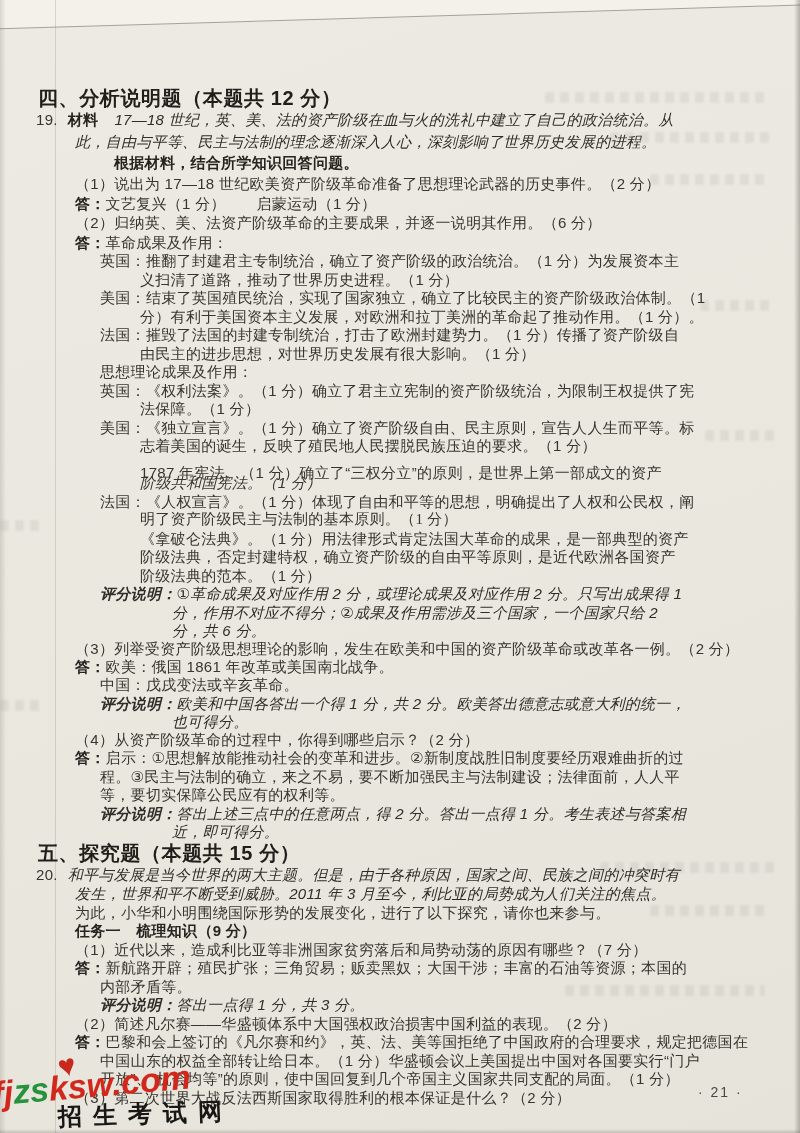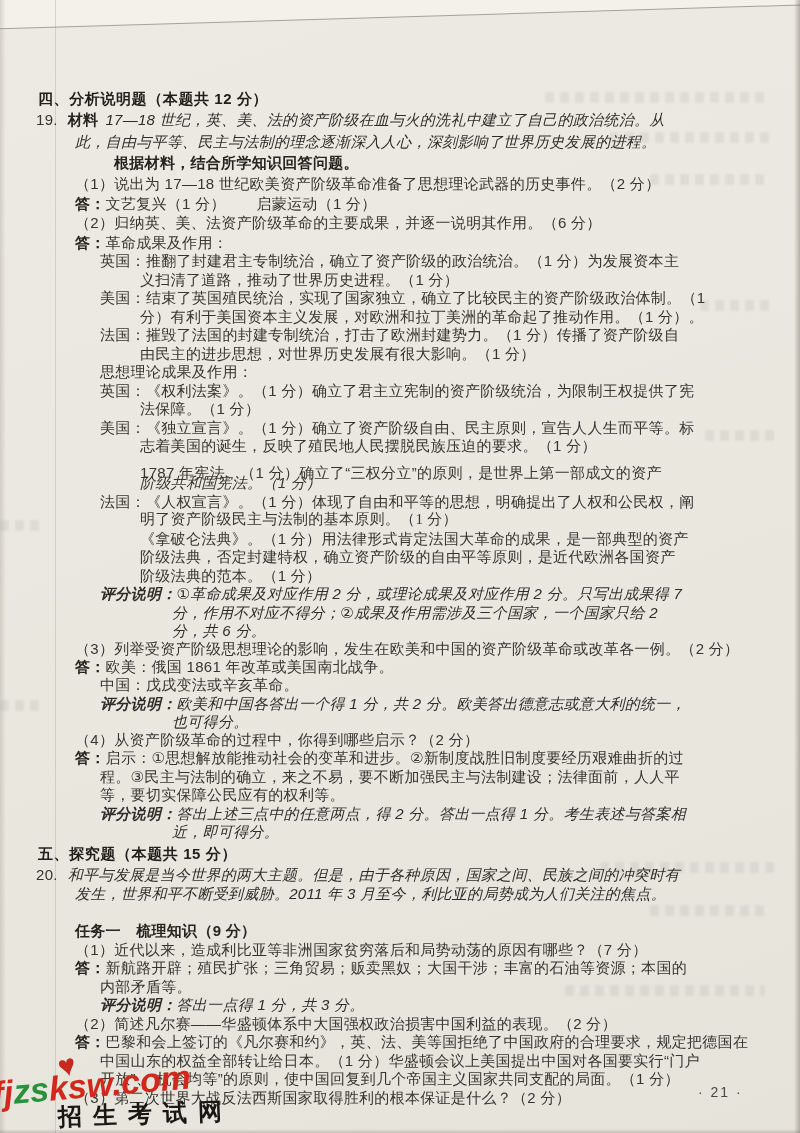--- a/index.html
+++ b/index.html
@@ -5,23 +5,23 @@
   html,body{margin:0;padding:0;background:#c9c5bc;}
   .page{
     position:relative; width:800px; height:1133px; overflow:hidden;
     background:linear-gradient(160deg,#edeae3 0%,#eae7df 55%,#e6e3da 100%);
     font-family:"Liberation Sans","DejaVu Sans",sans-serif;
     color:#38352f;
   }
   .ln{position:absolute; font-size:15px; line-height:17px; white-space:nowrap; letter-spacing:0.3px;}
   .b{font-weight:bold; color:#262420;}
   .k{font-style:italic; color:#2f2d28;}
-  .h{font-size:15px; font-weight:bold; color:#201e1a; letter-spacing:0.6px;text-align:right;}
+  .h{font-size:20px; font-weight:bold; color:#201e1a; letter-spacing:0.6px;text-align:right;}
   .gap-s{margin-right:10px;}
-  .gap-m{margin-right:7px;}
+  .gap-m{margin-right:16px;}
   
   .scan-top{position:absolute; top:-24px; left:-25px; width:870px; height:53px;
     background:#f3f1ea; border-bottom:1px solid rgba(104,96,82,.55);
     transform:rotate(-1.7deg); transform-origin:left center;}
   .fold{position:absolute; left:55px; top:0; width:1px; height:100%; background:rgba(110,100,85,.20);}
   .edge-l{position:absolute; left:0; top:0; width:6px; height:100%; background:linear-gradient(90deg,rgba(90,84,72,.18),rgba(0,0,0,0));}
   .edge-r{position:absolute; right:0; top:0; width:6px; height:100%; background:linear-gradient(90deg,rgba(0,0,0,0),rgba(90,84,72,.38));}
   .edge-b{position:absolute; left:0; bottom:0; width:100%; height:4px; background:linear-gradient(0deg,rgba(90,84,72,.25),rgba(0,0,0,0));}
   .gh{position:absolute; height:11px; opacity:.09; filter:blur(1.3px); border-radius:2px;
     background:repeating-linear-gradient(90deg,#5c6b5e 0 9px,rgba(0,0,0,0) 9px 15px);}
@@ -100,21 +100,21 @@
   <div class="ln" style="top:474px;left:140px;font-style:italic;">阶级共和国宪法。（1 分）</div>
   <div class="ln" style="top:493px;left:100px;">
     <span>法国：</span><span>《人权宣言》。（1 分）体现了自由和平等的思想，明确提出了人权和公民权，阐</span>
   </div>
   <div class="ln" style="top:511px;left:140px;font-family:Liberation Serif, serif;">明了资产阶级民主与法制的基本原则。（1 分）</div>
   <div class="ln" style="top:530px;left:140px;">《拿破仑法典》。（1 分）用法律形式肯定法国大革命的成果，是一部典型的资产</div>
   <div class="ln" style="top:548px;left:140px;">阶级法典，否定封建特权，确立资产阶级的自由平等原则，是近代欧洲各国资产</div>
   <div class="ln" style="top:567px;left:140px;">阶级法典的范本。（1 分）</div>
 
   <div class="ln" style="top:585px;left:100px;">
-    <span class="b k">评分说明：</span><span class="k">①革命成果及对应作用 2 分，或理论成果及对应作用 2 分。只写出成果得 7</span>
+    <span class="b k">评分说明：</span><span class="k">①革命成果及对应作用 2 分，或理论成果及对应作用 2 分。只写出成果得 1</span>
   </div>
   <div class="ln k" style="top:604px;left:172px;">分，作用不对应不得分；②成果及作用需涉及三个国家，一个国家只给 2</div>
   <div class="ln k" style="top:622px;left:172px;">分，共 6 分。</div>
 
   <div class="ln" style="top:640px;left:75px;">（3）列举受资产阶级思想理论的影响，发生在欧美和中国的资产阶级革命或改革各一例。（2 分）</div>
   <div class="ln" style="top:658px;left:75px;">
     <span class="b">答：</span><span>欧美：俄国 1861 年改革或美国南北战争。</span>
   </div>
   <div class="ln" style="top:676px;left:100px;">中国：戊戌变法或辛亥革命。</div>
   <div class="ln" style="top:695px;left:100px;">
@@ -131,20 +131,21 @@
   <div class="ln" style="top:805px;left:100px;">
     <span class="b k">评分说明：</span><span class="k">答出上述三点中的任意两点，得 2 分。答出一点得 1 分。考生表述与答案相</span>
   </div>
   <div class="ln k" style="top:823px;left:172px;">近，即可得分。</div>
 
   <div class="ln h" style="top:845px;left:38px;">五、探究题（本题共 15 分）</div>
   <div class="ln" style="top:866px;left:36px;">
     <span class="gap-s">20.</span><span class="k">和平与发展是当今世界的两大主题。但是，由于各种原因，国家之间、民族之间的冲突时有</span>
   </div>
   <div class="ln k" style="top:885px;left:75px;">发生，世界和平不断受到威胁。2011 年 3 月至今，利比亚的局势成为人们关注的焦点。</div>
+  <div class="ln" style="top:904px;left:75px;">为此，小华和小明围绕国际形势的发展变化，进行了以下探究，请你也来参与。</div>
   <div class="ln b" style="top:922px;left:75px;">任务一　梳理知识（9 分）</div>
 
   <div class="ln" style="top:941px;left:75px;">（1）近代以来，造成利比亚等非洲国家贫穷落后和局势动荡的原因有哪些？（7 分）</div>
   <div class="ln" style="top:959px;left:75px;">
     <span class="b">答：</span><span>新航路开辟；殖民扩张；三角贸易；贩卖黑奴；大国干涉；丰富的石油等资源；本国的</span>
   </div>
   <div class="ln" style="top:978px;left:100px;">内部矛盾等。</div>
   <div class="ln" style="top:996px;left:100px;">
     <span class="b k">评分说明：</span><span class="k">答出一点得 1 分，共 3 分。</span>
   </div>

